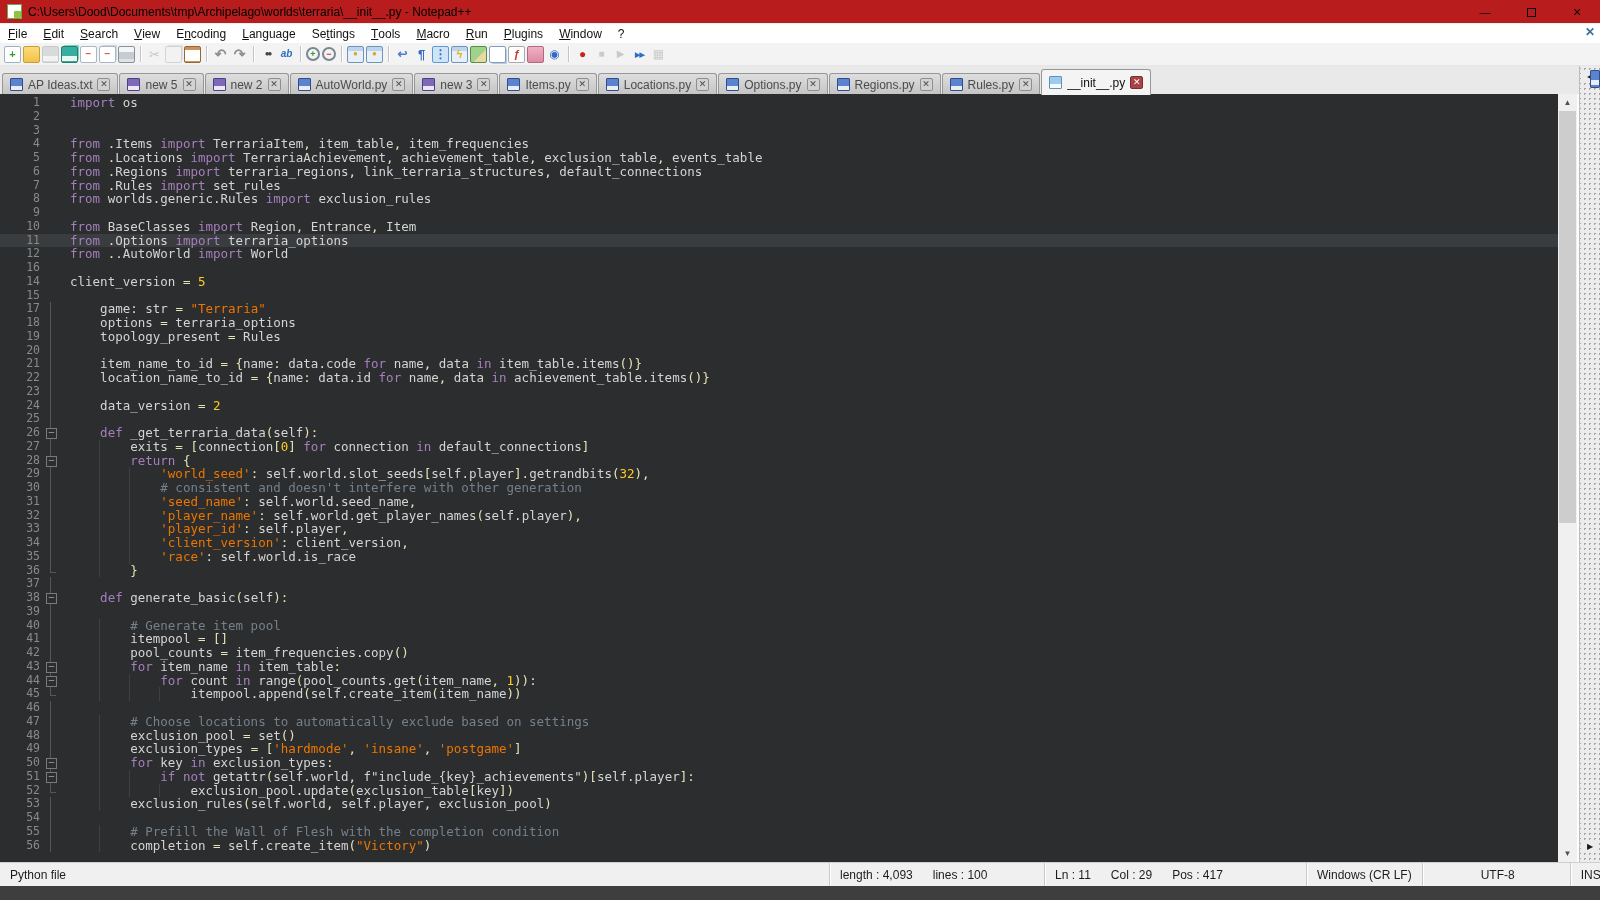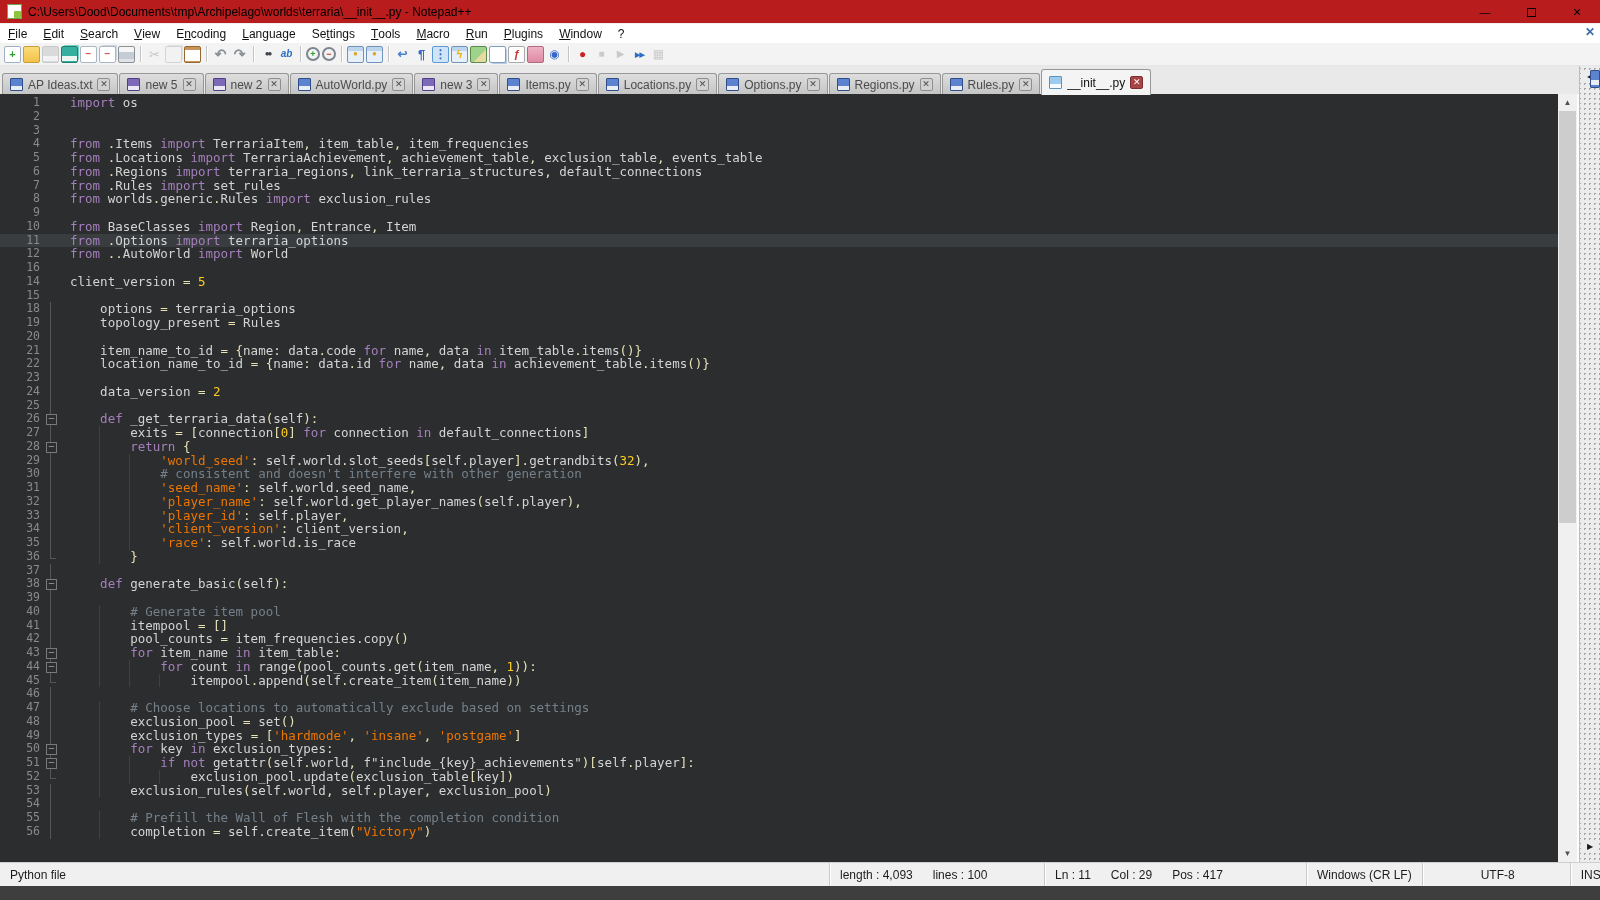--- a/index.html
+++ b/index.html
@@ -272,20 +272,21 @@
         <div class="row"><span class="ln">6</span><span class="fold"></span><span class="code"><span class="kw">from</span><span class="id"> </span><span class="op">.</span><span class="id">Regions </span><span class="kw">import</span><span class="id"> terraria_regions</span><span class="op">,</span><span class="id"> link_terraria_structures</span><span class="op">,</span><span class="id"> default_connections</span></span></div>
         <div class="row"><span class="ln">7</span><span class="fold"></span><span class="code"><span class="kw">from</span><span class="id"> </span><span class="op">.</span><span class="id">Rules </span><span class="kw">import</span><span class="id"> set_rules</span></span></div>
         <div class="row"><span class="ln">8</span><span class="fold"></span><span class="code"><span class="kw">from</span><span class="id"> worlds</span><span class="op">.</span><span class="id">generic</span><span class="op">.</span><span class="id">Rules </span><span class="kw">import</span><span class="id"> exclusion_rules</span></span></div>
         <div class="row"><span class="ln">9</span><span class="fold"></span><span class="code"></span></div>
         <div class="row"><span class="ln">10</span><span class="fold"></span><span class="code"><span class="kw">from</span><span class="id"> BaseClasses </span><span class="kw">import</span><span class="id"> Region</span><span class="op">,</span><span class="id"> Entrance</span><span class="op">,</span><span class="id"> Item</span></span></div>
         <div class="row cur"><span class="ln">11</span><span class="fold"></span><span class="code"><span class="kw">from</span><span class="id"> </span><span class="op">.</span><span class="id">Options </span><span class="kw">import</span><span class="id"> terraria_options</span></span></div>
         <div class="row"><span class="ln">12</span><span class="fold"></span><span class="code"><span class="kw">from</span><span class="id"> </span><span class="op">..</span><span class="id">AutoWorld </span><span class="kw">import</span><span class="id"> World</span></span></div>
         <div class="row"><span class="ln">16</span><span class="fold"></span><span class="code"></span></div>
         <div class="row"><span class="ln">14</span><span class="fold"></span><span class="code"><span class="id">client_version </span><span class="op">=</span><span class="id"> </span><span class="num">5</span></span></div>
         <div class="row"><span class="ln">15</span><span class="fold"></span><span class="code"></span></div>
+        <div class="row"><span class="ln">17</span><span class="fold l"></span><span class="code"><span class="id">    game</span><span class="op">:</span><span class="id"> str </span><span class="op">=</span><span class="id"> </span><span class="str">"Terraria"</span></span></div>
         <div class="row"><span class="ln">18</span><span class="fold l"></span><span class="code"><span class="id">    options </span><span class="op">=</span><span class="id"> terraria_options</span></span></div>
         <div class="row"><span class="ln">19</span><span class="fold l"></span><span class="code"><span class="id">    topology_present </span><span class="op">=</span><span class="id"> Rules</span></span></div>
         <div class="row"><span class="ln">20</span><span class="fold l"></span><span class="code"></span></div>
         <div class="row"><span class="ln">21</span><span class="fold l"></span><span class="code"><span class="id">    item_name_to_id </span><span class="op">= {</span><span class="id">name</span><span class="op">:</span><span class="id"> data</span><span class="op">.</span><span class="id">code </span><span class="kw">for</span><span class="id"> name</span><span class="op">,</span><span class="id"> data </span><span class="kw">in</span><span class="id"> item_table</span><span class="op">.</span><span class="id">items</span><span class="op">()}</span></span></div>
         <div class="row"><span class="ln">22</span><span class="fold l"></span><span class="code"><span class="id">    location_name_to_id </span><span class="op">= {</span><span class="id">name</span><span class="op">:</span><span class="id"> data</span><span class="op">.</span><span class="id">id </span><span class="kw">for</span><span class="id"> name</span><span class="op">,</span><span class="id"> data </span><span class="kw">in</span><span class="id"> achievement_table</span><span class="op">.</span><span class="id">items</span><span class="op">()}</span></span></div>
         <div class="row"><span class="ln">23</span><span class="fold l"></span><span class="code"></span></div>
         <div class="row"><span class="ln">24</span><span class="fold l"></span><span class="code"><span class="id">    data_version </span><span class="op">=</span><span class="id"> </span><span class="num">2</span></span></div>
         <div class="row"><span class="ln">25</span><span class="fold l"></span><span class="code"></span></div>
         <div class="row"><span class="ln">26</span><span class="fold m"></span><span class="code"><span class="id">    </span><span class="kw">def</span><span class="id"> _get_terraria_data</span><span class="op">(</span><span class="id">self</span><span class="op">):</span></span></div>
         <div class="row"><span class="ln">27</span><span class="fold l"></span><span class="code" style="background-image: repeating-linear-gradient(to right, transparent 0px, transparent calc(4ch - 1px), rgba(255, 255, 255, 0.09) calc(4ch - 1px), rgba(255, 255, 255, 0.09) 4ch); background-size: 7ch 100%; background-repeat: no-repeat;"><span class="id">        exits </span><span class="op">= [</span><span class="id">connection</span><span class="op">[</span><span class="num">0</span><span class="op">]</span><span class="id"> </span><span class="kw">for</span><span class="id"> connection </span><span class="kw">in</span><span class="id"> default_connections</span><span class="op">]</span></span></div>

